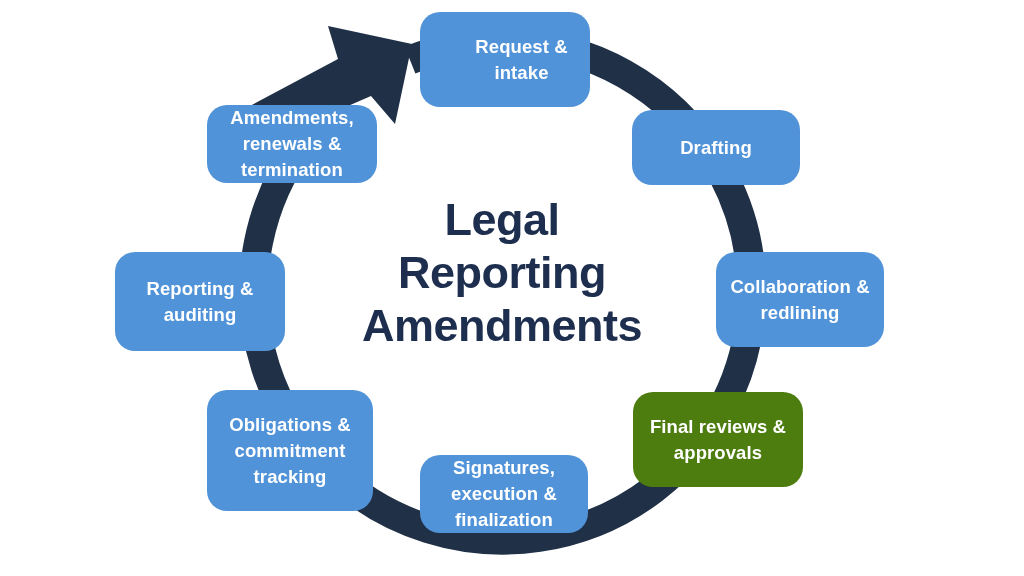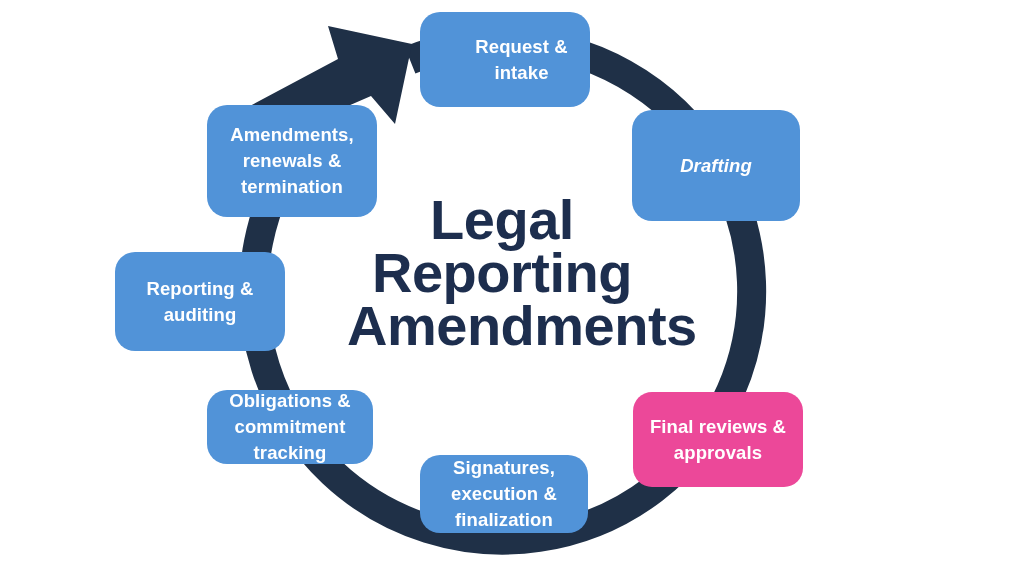--- a/index.html
+++ b/index.html
@@ -40,33 +40,33 @@
     white-space: pre-line;
     letter-spacing: 0.1px;
   }
   .center-title {
     position: absolute;
     left: 347px;
     top: 193px;
     width: 310px;
     text-align: center;
     font-weight: 900;
-    font-size: 56px;
+    font-size: 45px;
     line-height: 53px;
     letter-spacing: -0.5px;
   }
   
   .pos-request        { left: 420px; top:  12px; width: 170px; height:  95px; }
-  .pos-drafting       { left: 632px; top: 110px; width: 168px; height:  111px; font-style: italic; }
+  .pos-drafting       { left: 632px; top: 110px; width: 168px; height:  75px; }
   .pos-collaboration  { left: 716px; top: 252px; width: 168px; height:  95px; }
   .pos-final          { left: 633px; top: 392px; width: 170px; height:  95px; }
   .pos-signatures     { left: 420px; top: 455px; width: 168px; height: 78px; }
-  .pos-obligations    { left: 207px; top: 390px; width: 166px; height: 74px; }
+  .pos-obligations    { left: 207px; top: 390px; width: 166px; height: 121px; }
   .pos-reporting      { left: 115px; top: 252px; width: 170px; height:  99px; }
-  .pos-amendments     { left: 207px; top: 105px; width: 170px; height:  112px; }
+  .pos-amendments     { left: 207px; top: 105px; width: 170px; height:  78px; }
 </style>
 </head>
 <body>
 
 <div class="canvas">
 
   <svg class="ring-svg" viewBox="0 0 1024 576">
     <path d="M 410 60 A 249 249 0 1 1 304 141" fill="none" stroke-width="29" stroke-linecap="butt" stroke="#1f3047"></path>
     <polygon points="220,122 338,59 328,26 412,44 395,124 371,96 242,152" fill="#1f3047"></polygon>
   </svg>
@@ -79,22 +79,26 @@
 
   <div class="stage-box pos-request" style="background-color: rgb(81, 147, 216);">
     <span class="stage-label" style="color: rgb(255, 255, 255); margin-left: 33px;">Request &amp;
 intake</span>
   </div>
 
   <div class="stage-box pos-drafting" style="background-color: rgb(81, 147, 216);">
     <span class="stage-label" style="color: rgb(255, 255, 255);">Drafting</span>
   </div>
 
+  <div class="stage-box pos-collaboration" style="background-color: rgb(81, 147, 216);">
+    <span class="stage-label" style="color: rgb(255, 255, 255);">Collaboration &amp;
+redlining</span>
+  </div>
 
-  <div class="stage-box pos-final" style="background-color: #ec4899; border-radius: 19px;">
+  <div class="stage-box pos-final" style="background-color: #4d7c0f;">
     <span class="stage-label" style="color: rgb(255, 255, 255);">Final reviews &amp;
 approvals</span>
   </div>
 
   <div class="stage-box pos-signatures" style="background-color: rgb(81, 147, 216);">
     <span class="stage-label" style="color: rgb(255, 255, 255);">Signatures,
 execution &amp;
 finalization</span>
   </div>
 

